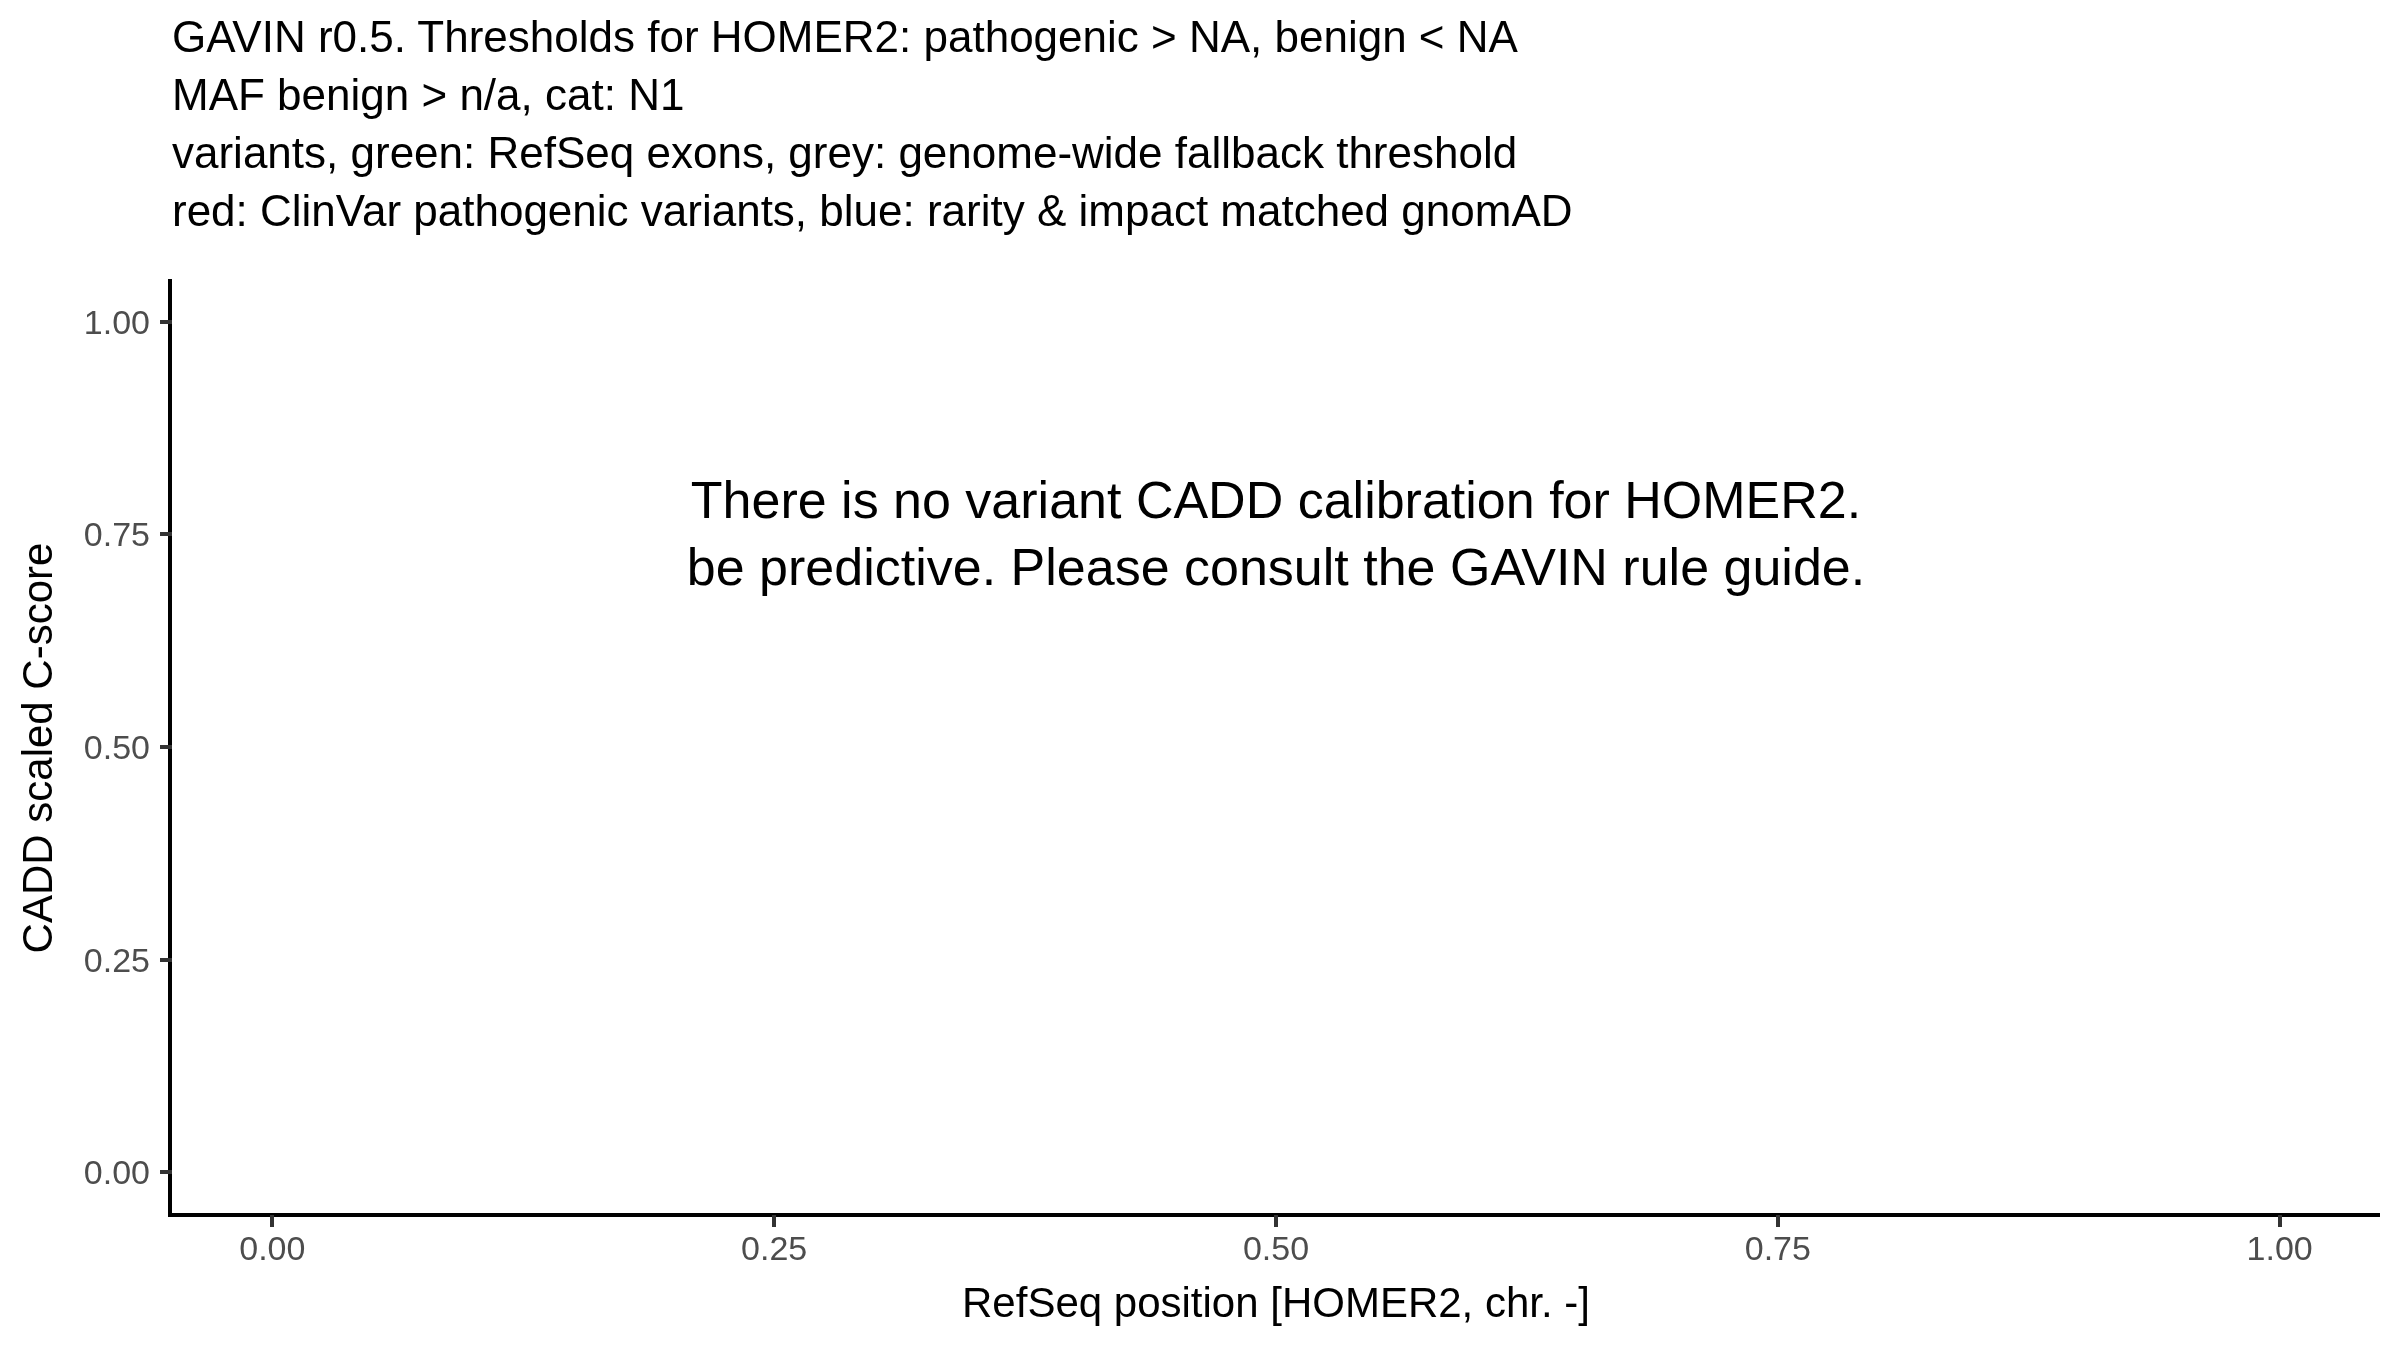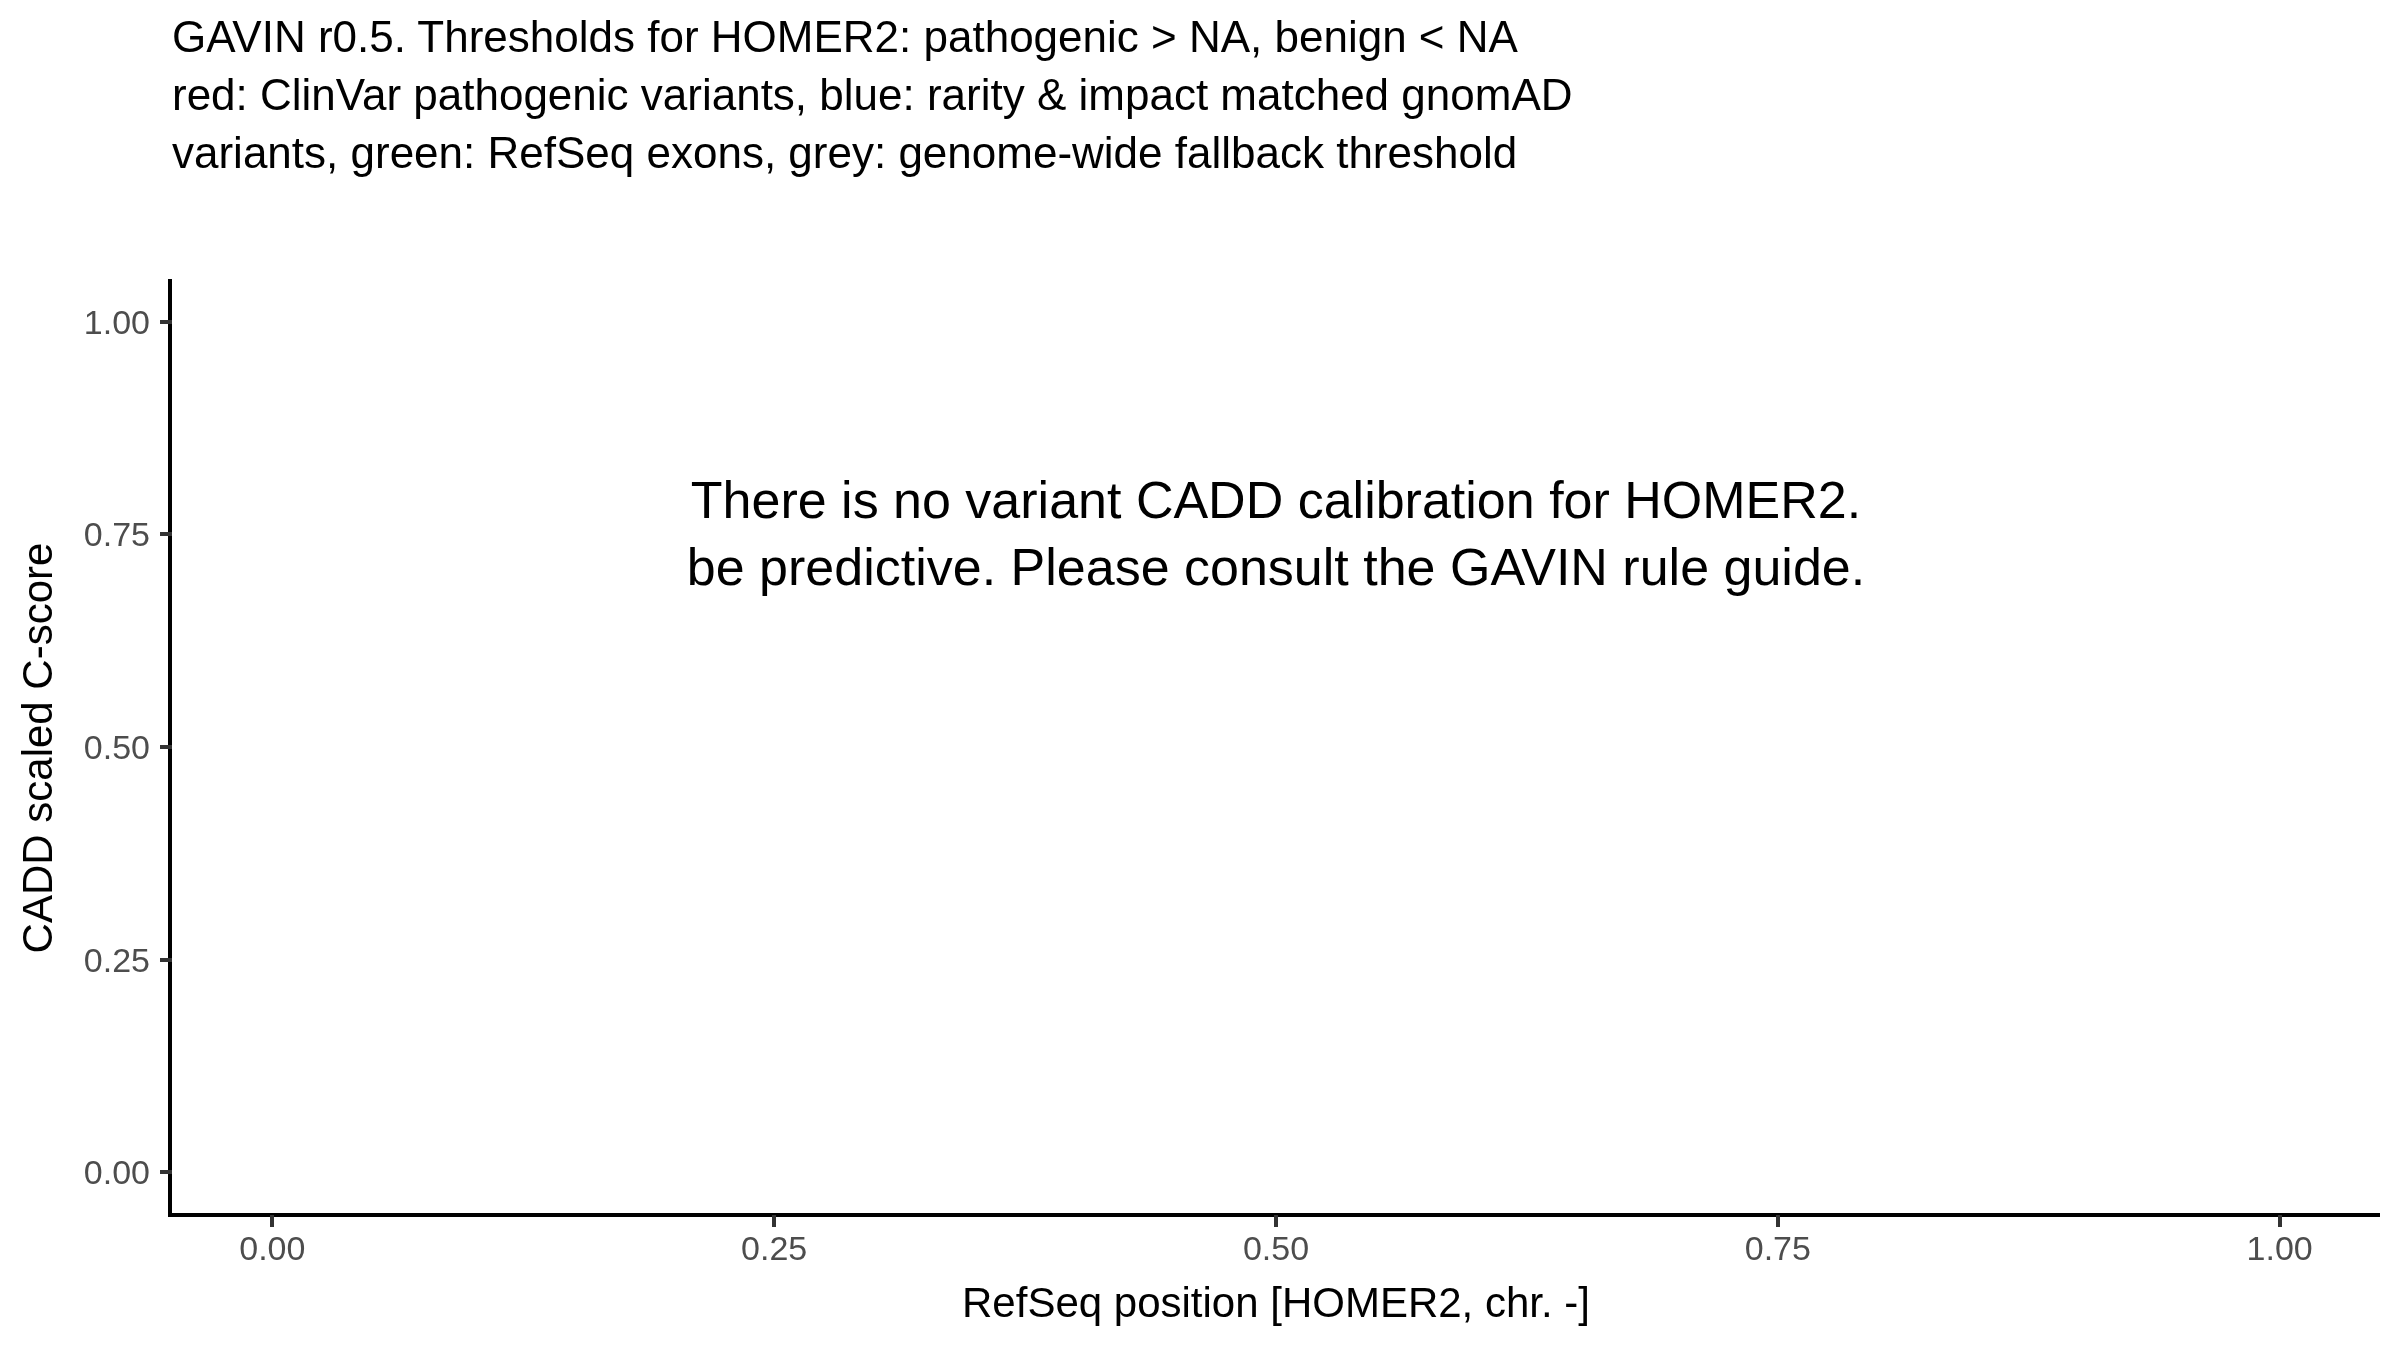--- a/index.html
+++ b/index.html
@@ -50,22 +50,23 @@
     color:var(--text-color);font-size:52px;line-height:67px;
     text-align:center;white-space:nowrap;
   }
 </style>
 </head>
 <body>
 
 <div class="figure">
   <div class="plot-title" id="plotTitle">
       <div>GAVIN r0.5. Thresholds for HOMER2: pathogenic &gt; NA, benign &lt; NA</div>
+      <div>MAF benign &gt; n/a, cat: N1</div>
+      <div>variants, green: RefSeq exons, grey: genome-wide fallback threshold</div>
       <div>red: ClinVar pathogenic variants, blue: rarity &amp; impact matched gnomAD</div>
-      <div>variants, green: RefSeq exons, grey: genome-wide fallback threshold</div>
     </div>
 
   <div class="axis-title y-axis-title">CADD scaled C-score</div>
 
   <div class="panel"></div>
 
   <div class="axis-line y-axis-line"></div>
   <div class="axis-line x-axis-line"></div>
 
   <div id="ticksLayer">

